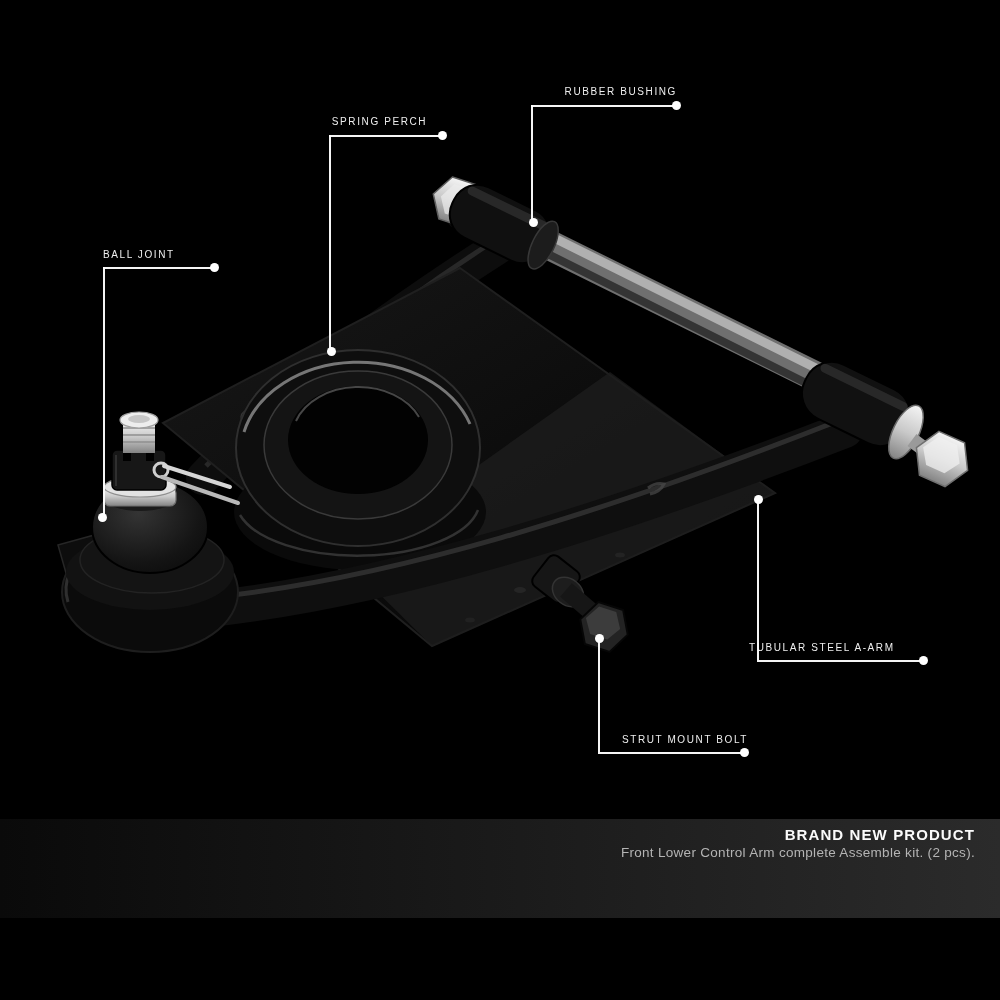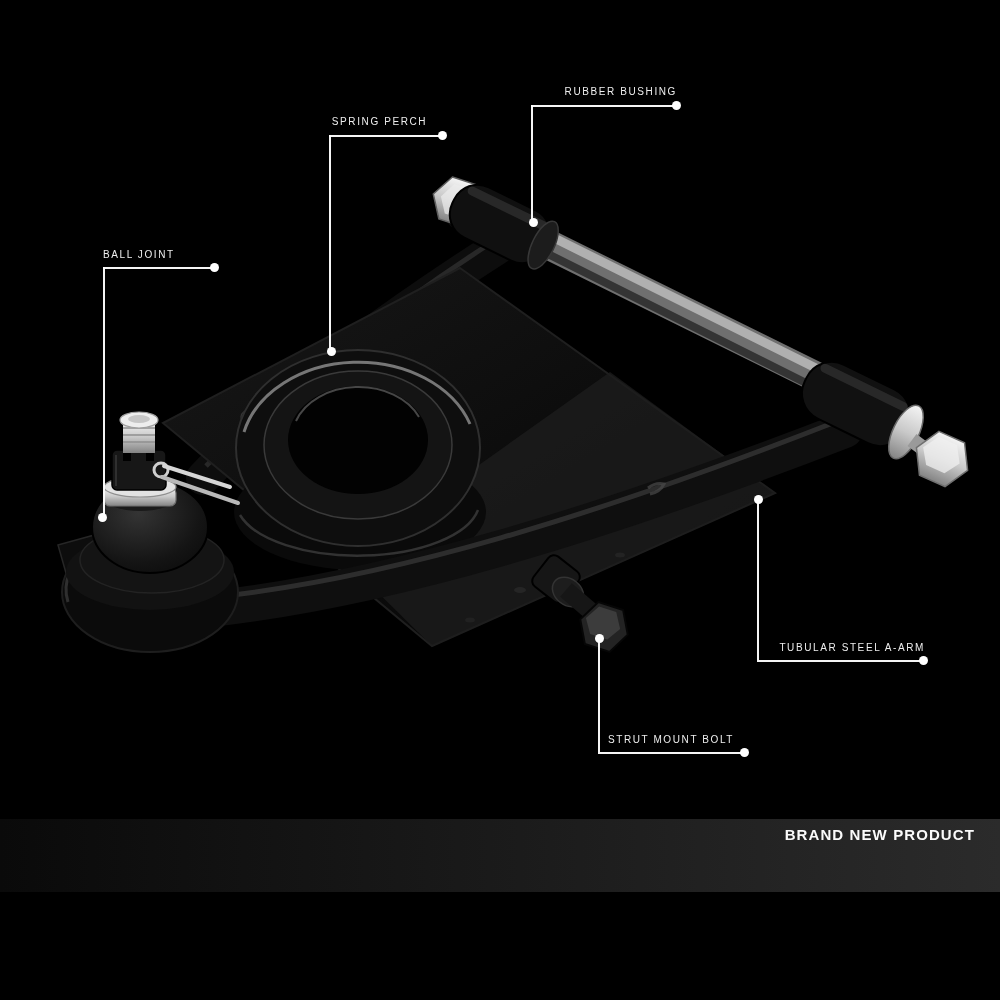--- a/index.html
+++ b/index.html
@@ -22,21 +22,21 @@
     color:var(--color-label);
     font-size:10px;
     letter-spacing:1.6px;
     white-space:nowrap;
     text-transform:uppercase;
   }
   .co-line{position:absolute;background:var(--color-line);opacity:.96;}
   .co-dot{position:absolute;width:9px;height:9px;border-radius:50%;background:var(--color-line);}
 
   .footer-panel{
-    position:absolute;left:0;top:819px;width:1000px;height:73px;
+    position:absolute;left:0;top:819px;width:1000px;height:99px;
     background:linear-gradient(to right, var(--color-panelA) 0%, #1c1c1c 55%, var(--color-panelB) 100%);
   }
   .footer-inner{
     position:absolute;right:25px;top:6px;text-align:right;
   }
   .footer-heading{
     color:var(--color-heading);font-size:15px;font-weight:bold;
     letter-spacing:1.1px;line-height:19px;
   }
   .footer-body{
@@ -184,35 +184,36 @@
 
   <div>
     <div class="co-label" style="left:103px;top:249px;width:111px;text-align:left">BALL JOINT</div>
     <div class="co-line" style="left:103px;top:267px;width:111px;height:2px"></div>
     <div class="co-line" style="left:103px;top:267px;width:2px;height:252px"></div>
     <div class="co-dot" style="left:210px;top:263px"></div>
     <div class="co-dot" style="left:98px;top:513px"></div>
   </div>
 
   <div>
-    <div class="co-label" style="left:765px;top:642px;width:160px;text-align:right">TUBULAR STEEL A-ARM</div>
+    <div class="co-label" style="left:749px;top:642px;width:160px;text-align:left">TUBULAR STEEL A-ARM</div>
     <div class="co-line" style="left:757px;top:660px;width:166px;height:2px"></div>
     <div class="co-line" style="left:757px;top:499px;width:2px;height:161px"></div>
     <div class="co-dot" style="left:754px;top:495px"></div>
     <div class="co-dot" style="left:919px;top:656px"></div>
   </div>
 
   <div>
-    <div class="co-label" style="left:598px;top:734px;width:146px;text-align:center">STRUT MOUNT BOLT</div>
+    <div class="co-label" style="left:612px;top:734px;width:146px;text-align:center">STRUT MOUNT BOLT</div>
     <div class="co-line" style="left:598px;top:752px;width:146px;height:2px"></div>
     <div class="co-line" style="left:598px;top:638px;width:2px;height:114px"></div>
     <div class="co-dot" style="left:595px;top:634px"></div>
     <div class="co-dot" style="left:740px;top:748px"></div>
   </div>
 
   <div class="footer-panel">
     <div class="footer-inner">
       <div class="footer-heading">BRAND NEW PRODUCT</div>
+      <div class="footer-body">Front Lower Control Arm complete Assemble kit. (2 pcs).</div>
       <div class="footer-gap"></div>
     </div>
   </div>
 
 </div>
 
 </body></html>

